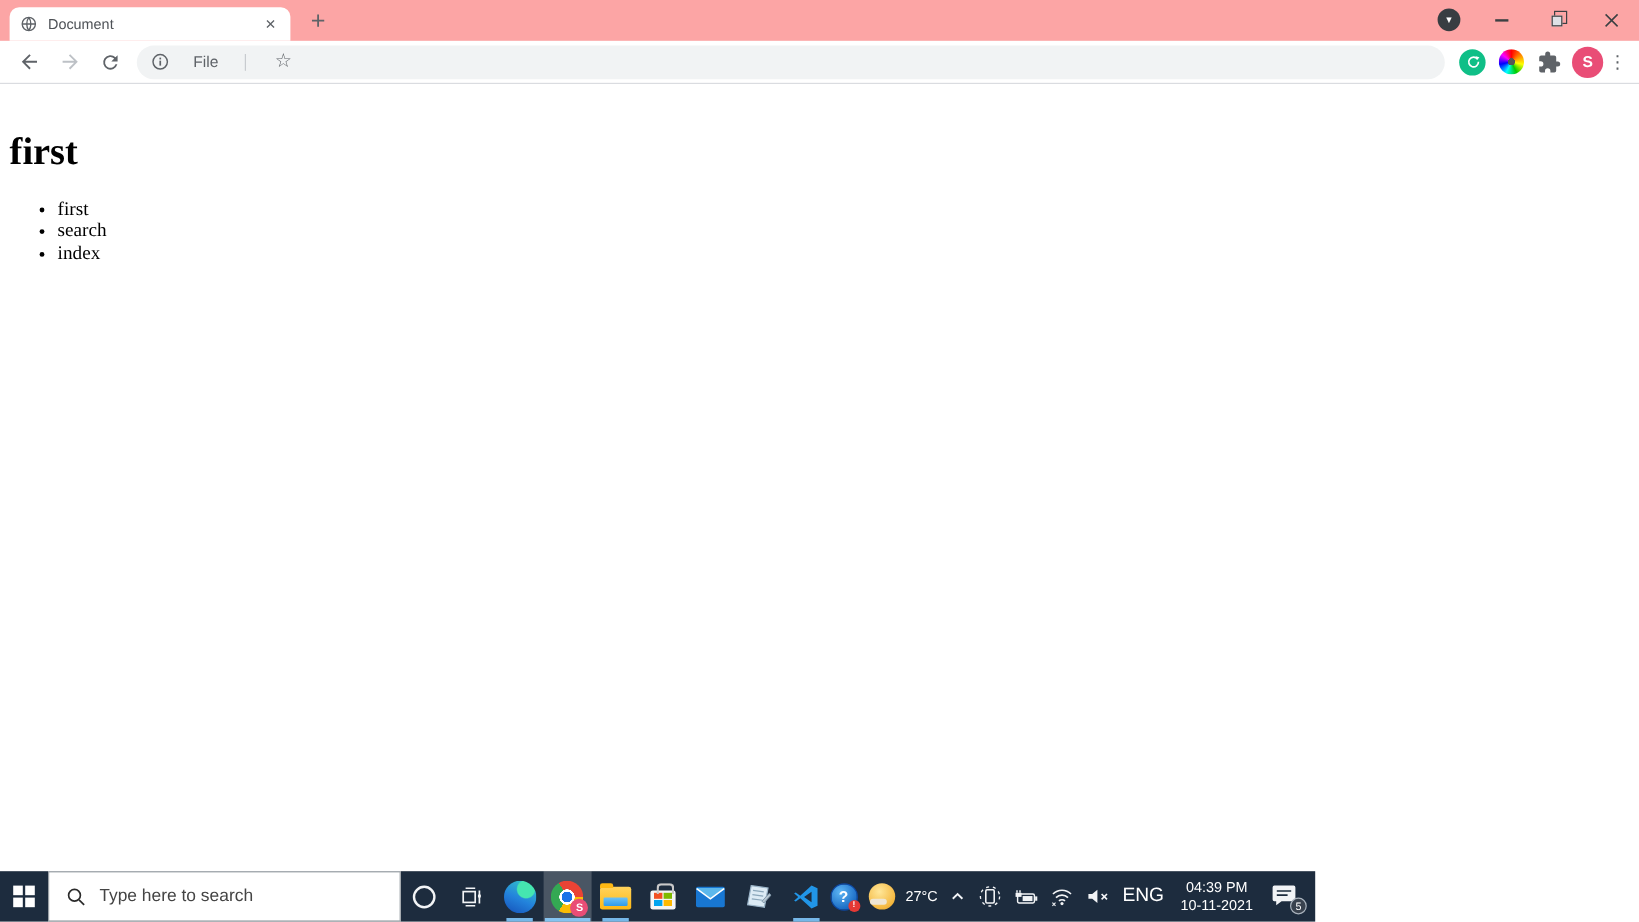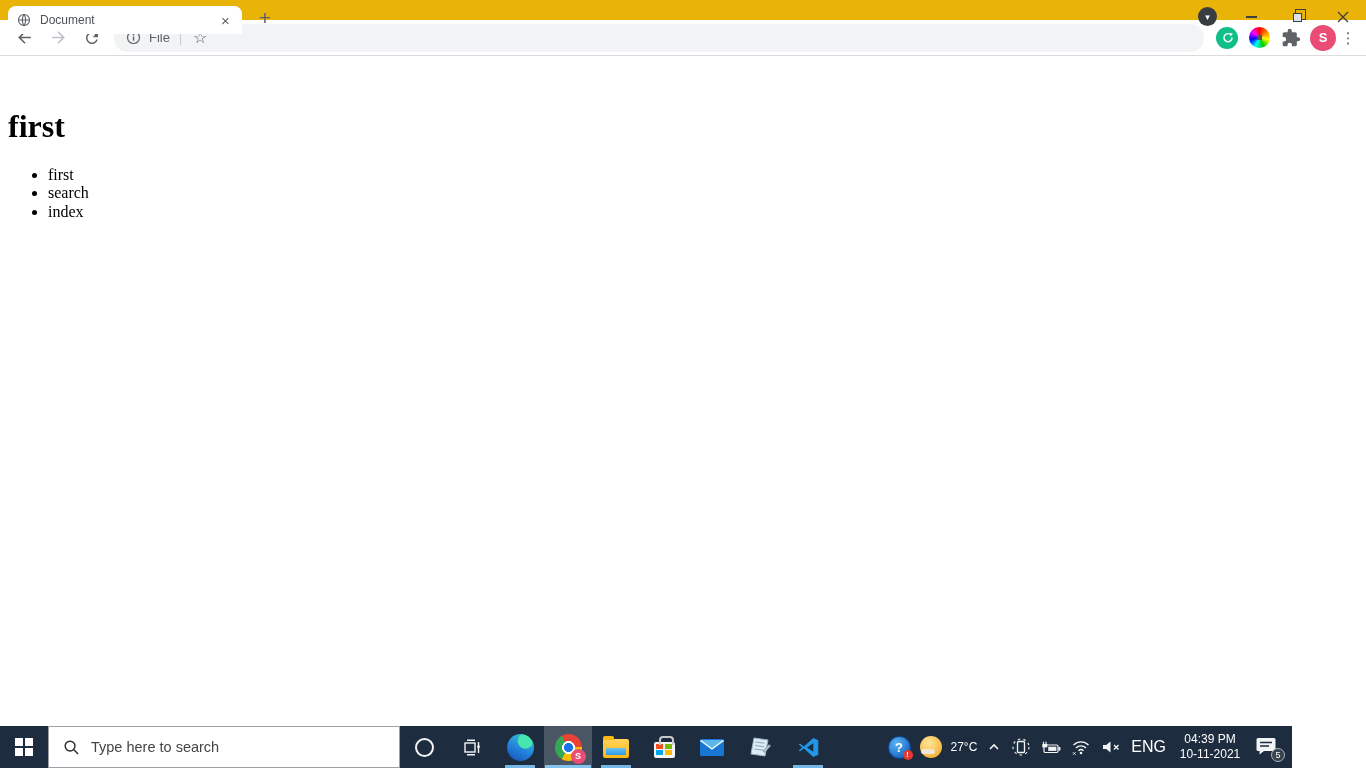--- a/index.html
+++ b/index.html
@@ -1,20 +1,20 @@
 <!DOCTYPE html>
 <html><head>
 <meta charset="utf-8">
 <style>
   * { margin:0; padding:0; box-sizing:border-box; }
   html,body { width:1366px; height:768px; overflow:hidden; font-family:"Liberation Sans", sans-serif; background:#fff; }
 
   
   .browser { position:absolute; left:0; top:0; width:1366px; height:726px; }
-  .tabstrip { position:relative; height:20px; background:#eab308; }
+  .tabstrip { position:relative; height:34px; background:#fca5a5; }
   .tab { position:absolute; left:8px; top:6px; width:234px; height:28px; background:#fff;
          border-radius:8px 8px 0 0; display:flex; align-items:center; padding:0 8px; }
   .favicon { width:16px; height:16px; flex:0 0 16px; display:flex; align-items:center; justify-content:center; }
   .tab-title { flex:1; margin-left:8px; font-size:12px; color:#4d5156; white-space:nowrap; overflow:hidden; }
   .tab-close { width:17px; height:17px; border-radius:50%; display:flex; align-items:center; justify-content:center;
                color:#5f6368; font-size:15px; line-height:1; cursor:default; }
   .new-tab { position:absolute; left:252px; top:5px; width:26px; height:26px; display:flex; align-items:center;
              justify-content:center; font-size:21px; font-weight:400; color:#5f6368; }
   .tab-search { position:absolute; left:1198px; top:7px; width:19px; height:19px; border-radius:50%;
                 background:#383d42; display:flex; align-items:center; justify-content:center; }
@@ -24,21 +24,21 @@
   .min-glyph { width:11px; height:1.5px; background:#3c4043; }
   .restore-glyph { position:relative; width:9px; height:9px; border:1.3px solid #3c4043; background:#dee1e6; }
   .restore-glyph::before { content:""; position:absolute; left:1.5px; top:-4.5px; width:9px; height:9px;
                            border:1.3px solid #3c4043; z-index:-1; }
   .tabstrip, .win-btn { z-index:0; }
 
   .toolbar { height:36px; background:#fff; border-bottom:1px solid #dadce0; display:flex; align-items:center;
              padding:0 8px; gap:2px; }
   .nav-btn { width:32px; height:32px; display:flex; align-items:center; justify-content:center; border-radius:50%; }
   .omnibox { flex:1; height:28px; margin:0 4px; background:#f1f3f4; border-radius:14px; display:flex;
-             align-items:center; padding:0 12px; min-width:0; }
+             align-items:center; padding:0 12px; min-width:0;gap:12px; }
   .scheme-label { font-size:13px; color:#5f6368; margin-left:8px; }
   .omni-divider { width:1px; height:14px; background:#c8cbcf; margin:0 10px; }
   .url-text { flex:1; font-size:14px; color:#202124; white-space:nowrap; overflow:hidden; }
   .star-btn { font-size:16px; color:#5f6368; padding:0 2px; line-height:1; }
   .ext-btn { width:26px; height:26px; display:flex; align-items:center; justify-content:center; margin-left:4px; }
   .sync-ext { width:22px; height:22px; border-radius:50%; background:#0fbf87; display:flex; align-items:center; justify-content:center; }
   .color-wheel { width:21px; height:21px; border-radius:50%;
     background: radial-gradient(circle 3px at center, #555 97%, transparent),
                 conic-gradient(#f00, #ff8000, #ff0, #0c0, #0ff, #00f, #f0f, #f00); }
   .avatar { width:26px; height:26px; border-radius:50%; background:#e94d76; color:#fff; display:flex;
@@ -46,21 +46,21 @@
   .kebab { font-size:15px; color:#5f6368; letter-spacing:0; width:20px; text-align:center; }
 
   
   .content { position:absolute; left:0; top:71px; right:0; bottom:0; background:#fff;
              font-family:"Liberation Serif", serif; color:#000; padding:16px 8px; overflow:hidden; }
   .content h1 { font-size:32px; font-weight:700; margin:21px 0; }
   .content ul { font-size:16px; margin:21px 0; padding-left:40px; }
   .content li { line-height:18.4px; }
 
   
-  .taskbar { position:absolute; left:0; bottom:0; width:1292px; height:42px; background:#1d2c3e;
+  .taskbar { position:absolute; left:0; bottom:0; width:1096px; height:42px; background:#1d2c3e;
              display:flex; align-items:stretch; }
   .start-btn { width:48px; display:flex; align-items:center; justify-content:center; }
   .win-logo { display:grid; grid-template-columns:8px 8px; grid-template-rows:8px 8px; gap:1.5px; }
   .win-logo span { background:#fff; }
   .search-box { width:352px; background:#fff; border:1px solid #9aa0a6; display:flex; align-items:center;
                 padding-left:14px; gap:11px; }
   .search-box input { border:none; outline:none; font-size:14.5px; color:#3b3b3b; width:250px;
                       font-family:"Liberation Sans", sans-serif; background:transparent; }
   .search-box input::placeholder { color:#444; opacity:1; }
   .app-slot { position:relative; width:48px; display:flex; align-items:center; justify-content:center; }

